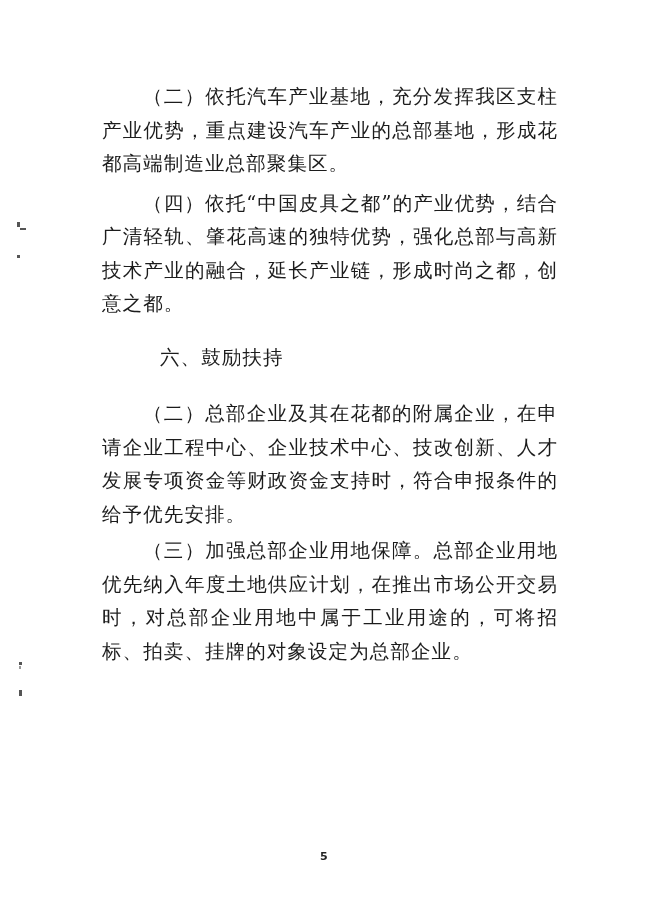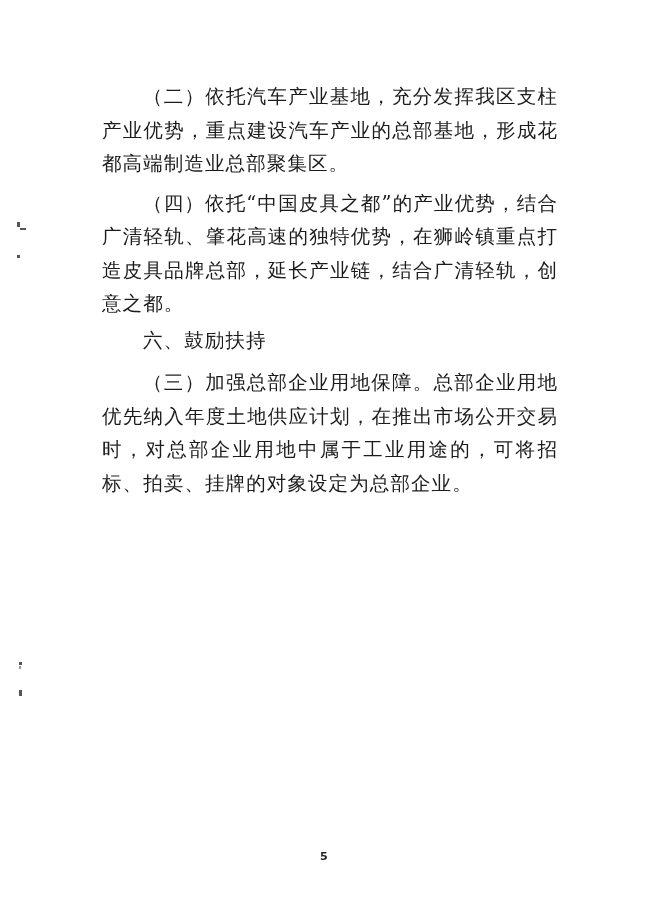--- a/index.html
+++ b/index.html
@@ -8,21 +8,21 @@
       font-family: "DejaVu Serif", "Liberation Serif", serif; color: #1c1c1c;
     }
     .page { position: absolute; left: 0; top: 2px; width: 516px; height: 920px; }
     .body-text { position: absolute; left: 102px; top: 78px; width: 456px; }
     .para {
       font-size: 19.5px; line-height: 33.5px; letter-spacing: 1.1px;
       text-indent: 41px; margin: 0 0 0 0; text-align: justify;
     }
     .heading {
       font-size: 19.5px; line-height: 33.5px; letter-spacing: 1.1px;
-      text-indent: 41px; margin: 0;
+      text-indent: 41px; margin: 17px;
     }
     .gap-sm { height: 3px; }
     .page-number {
       position: absolute; left: 320px; top: 848px; font-family: "DejaVu Sans", sans-serif;
       font-size: 11px; font-weight: bold; color: #222;
     }
     .mark { position: absolute; background: #555; }
   </style>
 </head>
 <body>
@@ -33,24 +33,25 @@
   <div class="mark" style="left:20px;top:226px;width:6px;height:2px;"></div>
   <div class="mark" style="left:17px;top:253px;width:3px;height:3px;"></div>
   <div class="mark" style="left:19px;top:660px;width:3px;height:3px;"></div>
   <div class="mark" style="left:19px;top:664px;width:2px;height:3px;background:#999;"></div>
   <div class="mark" style="left:19px;top:688px;width:3px;height:6px;"></div>
 
   <div class="body-text">
     <p class="para">（二）依托汽车产业基地，充分发挥我区支柱产业优势，重点建设汽车产业的总部基地，形成花都高端制造业总部聚集区。</p>
     <div class="gap-sm"></div>
     <div class="gap-sm"></div>
-    <p class="para">（四）依托“中国皮具之都”的产业优势，结合广清轻轨、肇花高速的独特优势，在狮岭镇重点打造皮具品牌总部，延长产业链，结合广清轻轨，创意之都。</p>
+    <p class="para">（四）依托“中国皮具之都”的产业优势，结合广清轻轨、肇花高速的独特优势，强化总部与高新技术产业的融合，延长产业链，形成时尚之都，创意之都。</p>
     <div class="gap-sm"></div>
     <p class="heading">六、鼓励扶持</p>
     <div class="gap-sm"></div>
     <div class="gap-sm"></div>
+    <p class="para">（二）总部企业及其在花都的附属企业，在申请企业工程中心、企业技术中心、技改创新、人才发展专项资金等财政资金支持时，符合申报条件的给予优先安排。</p>
     <div class="gap-sm"></div>
     <p class="para">（三）加强总部企业用地保障。总部企业用地优先纳入年度土地供应计划，在推出市场公开交易时，对总部企业用地中属于工业用途的，可将招标、拍卖、挂牌的对象设定为总部企业。</p>
 
   </div>
 
   <div class="page-number">5</div>
 </div>
 
 </body></html>

